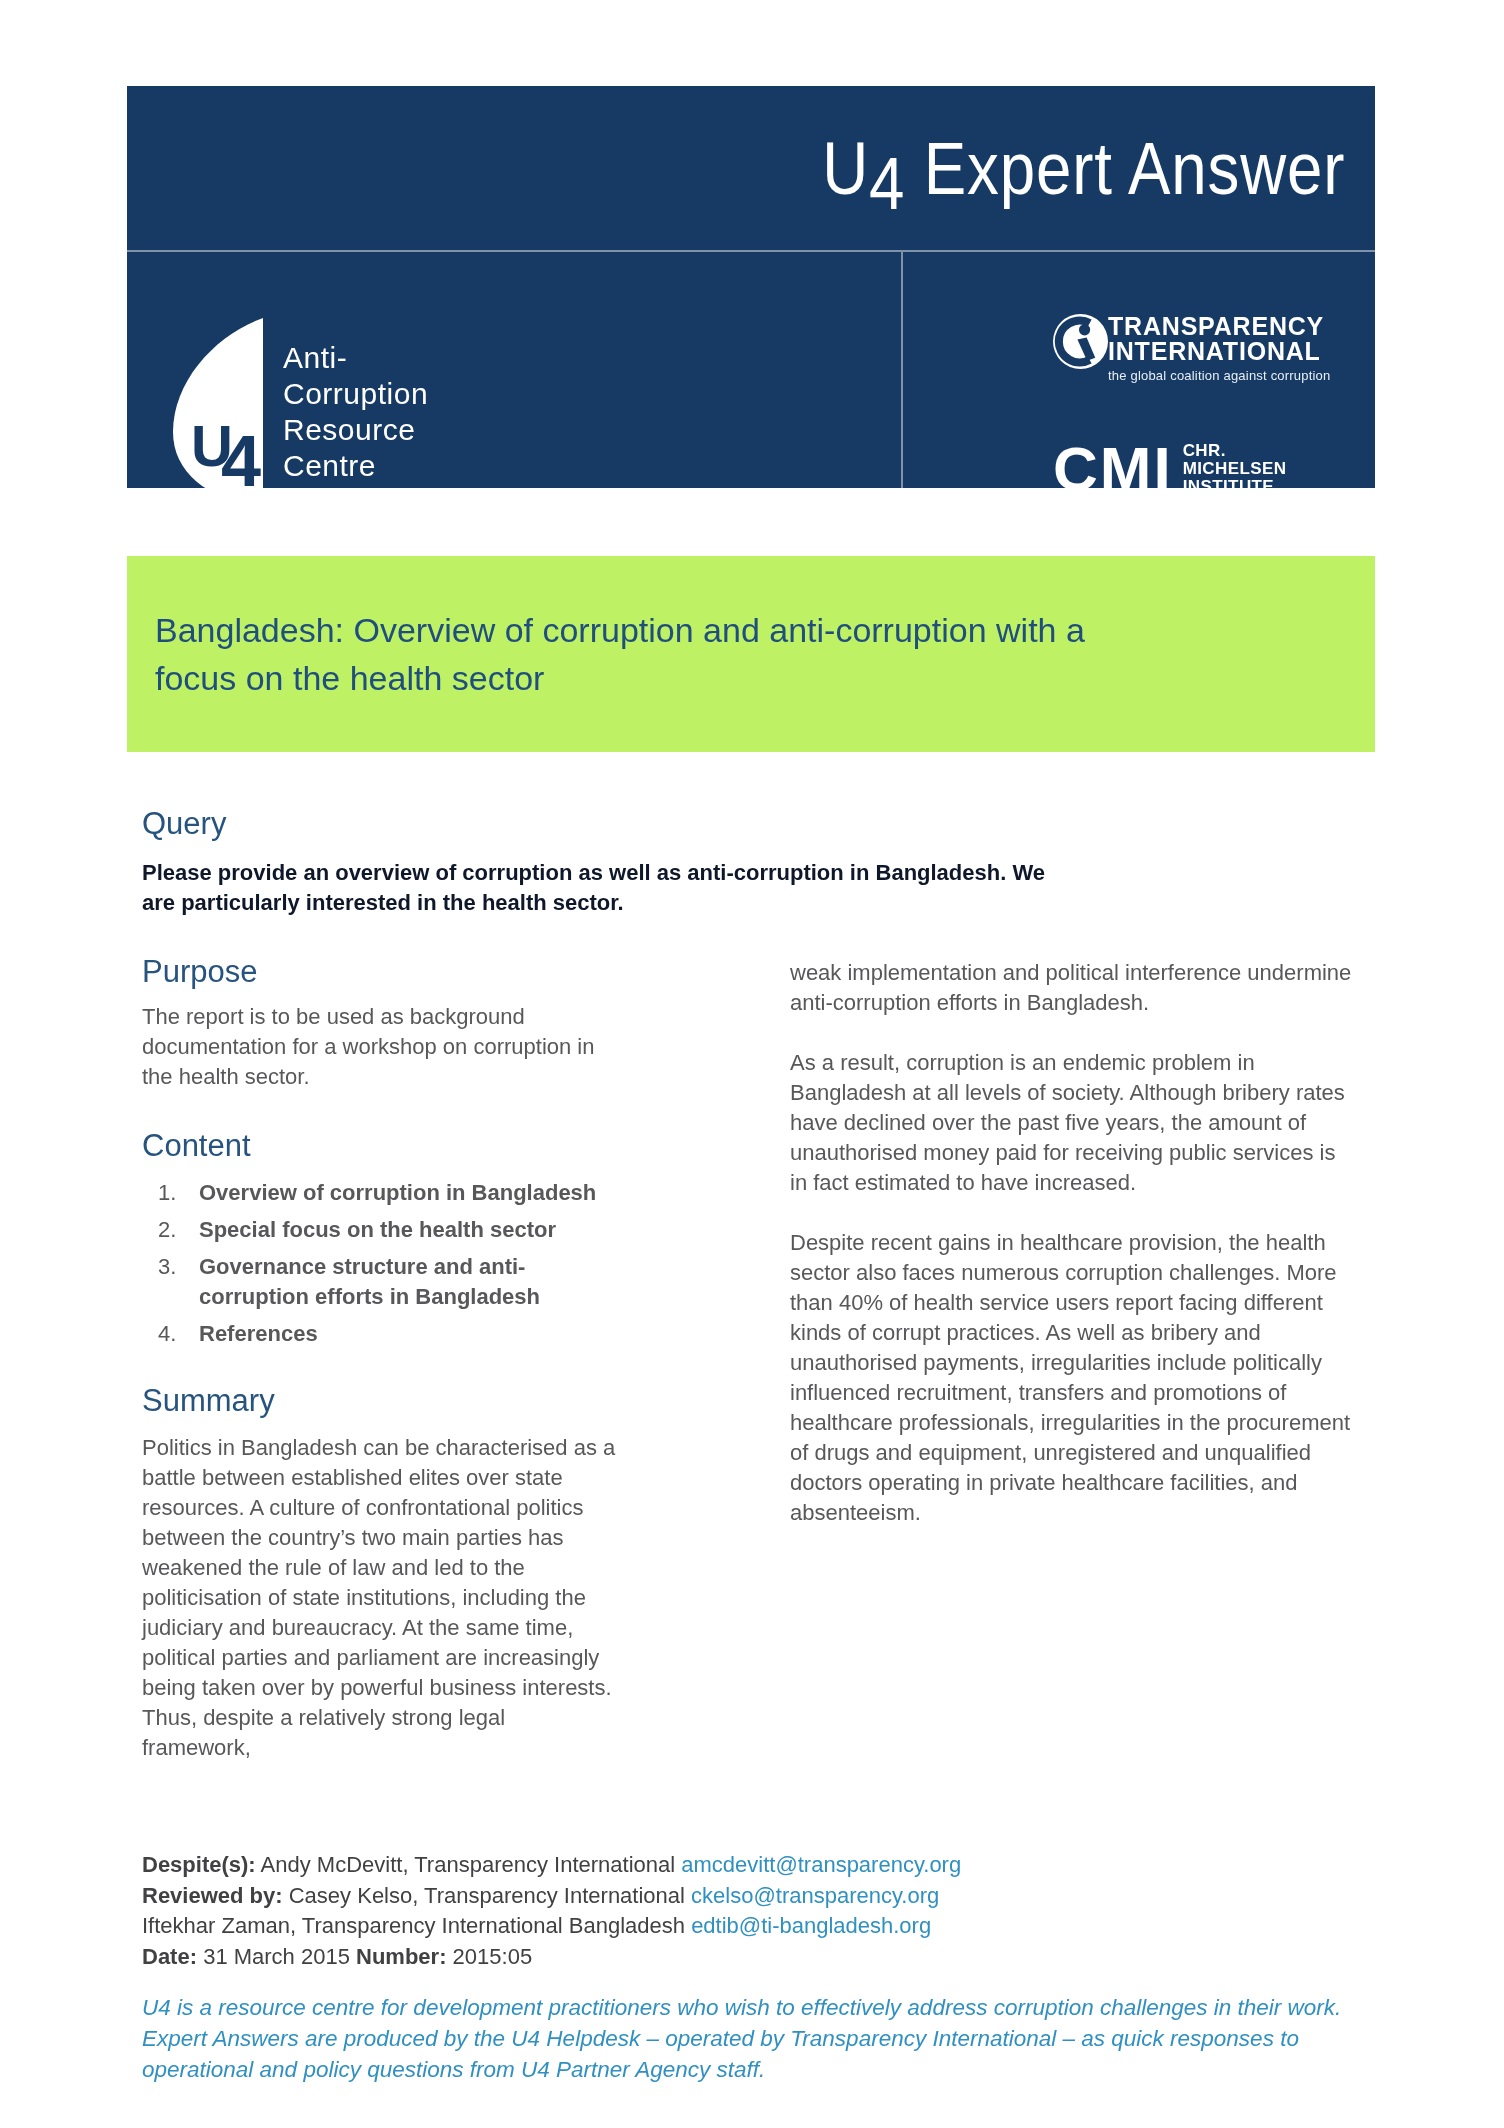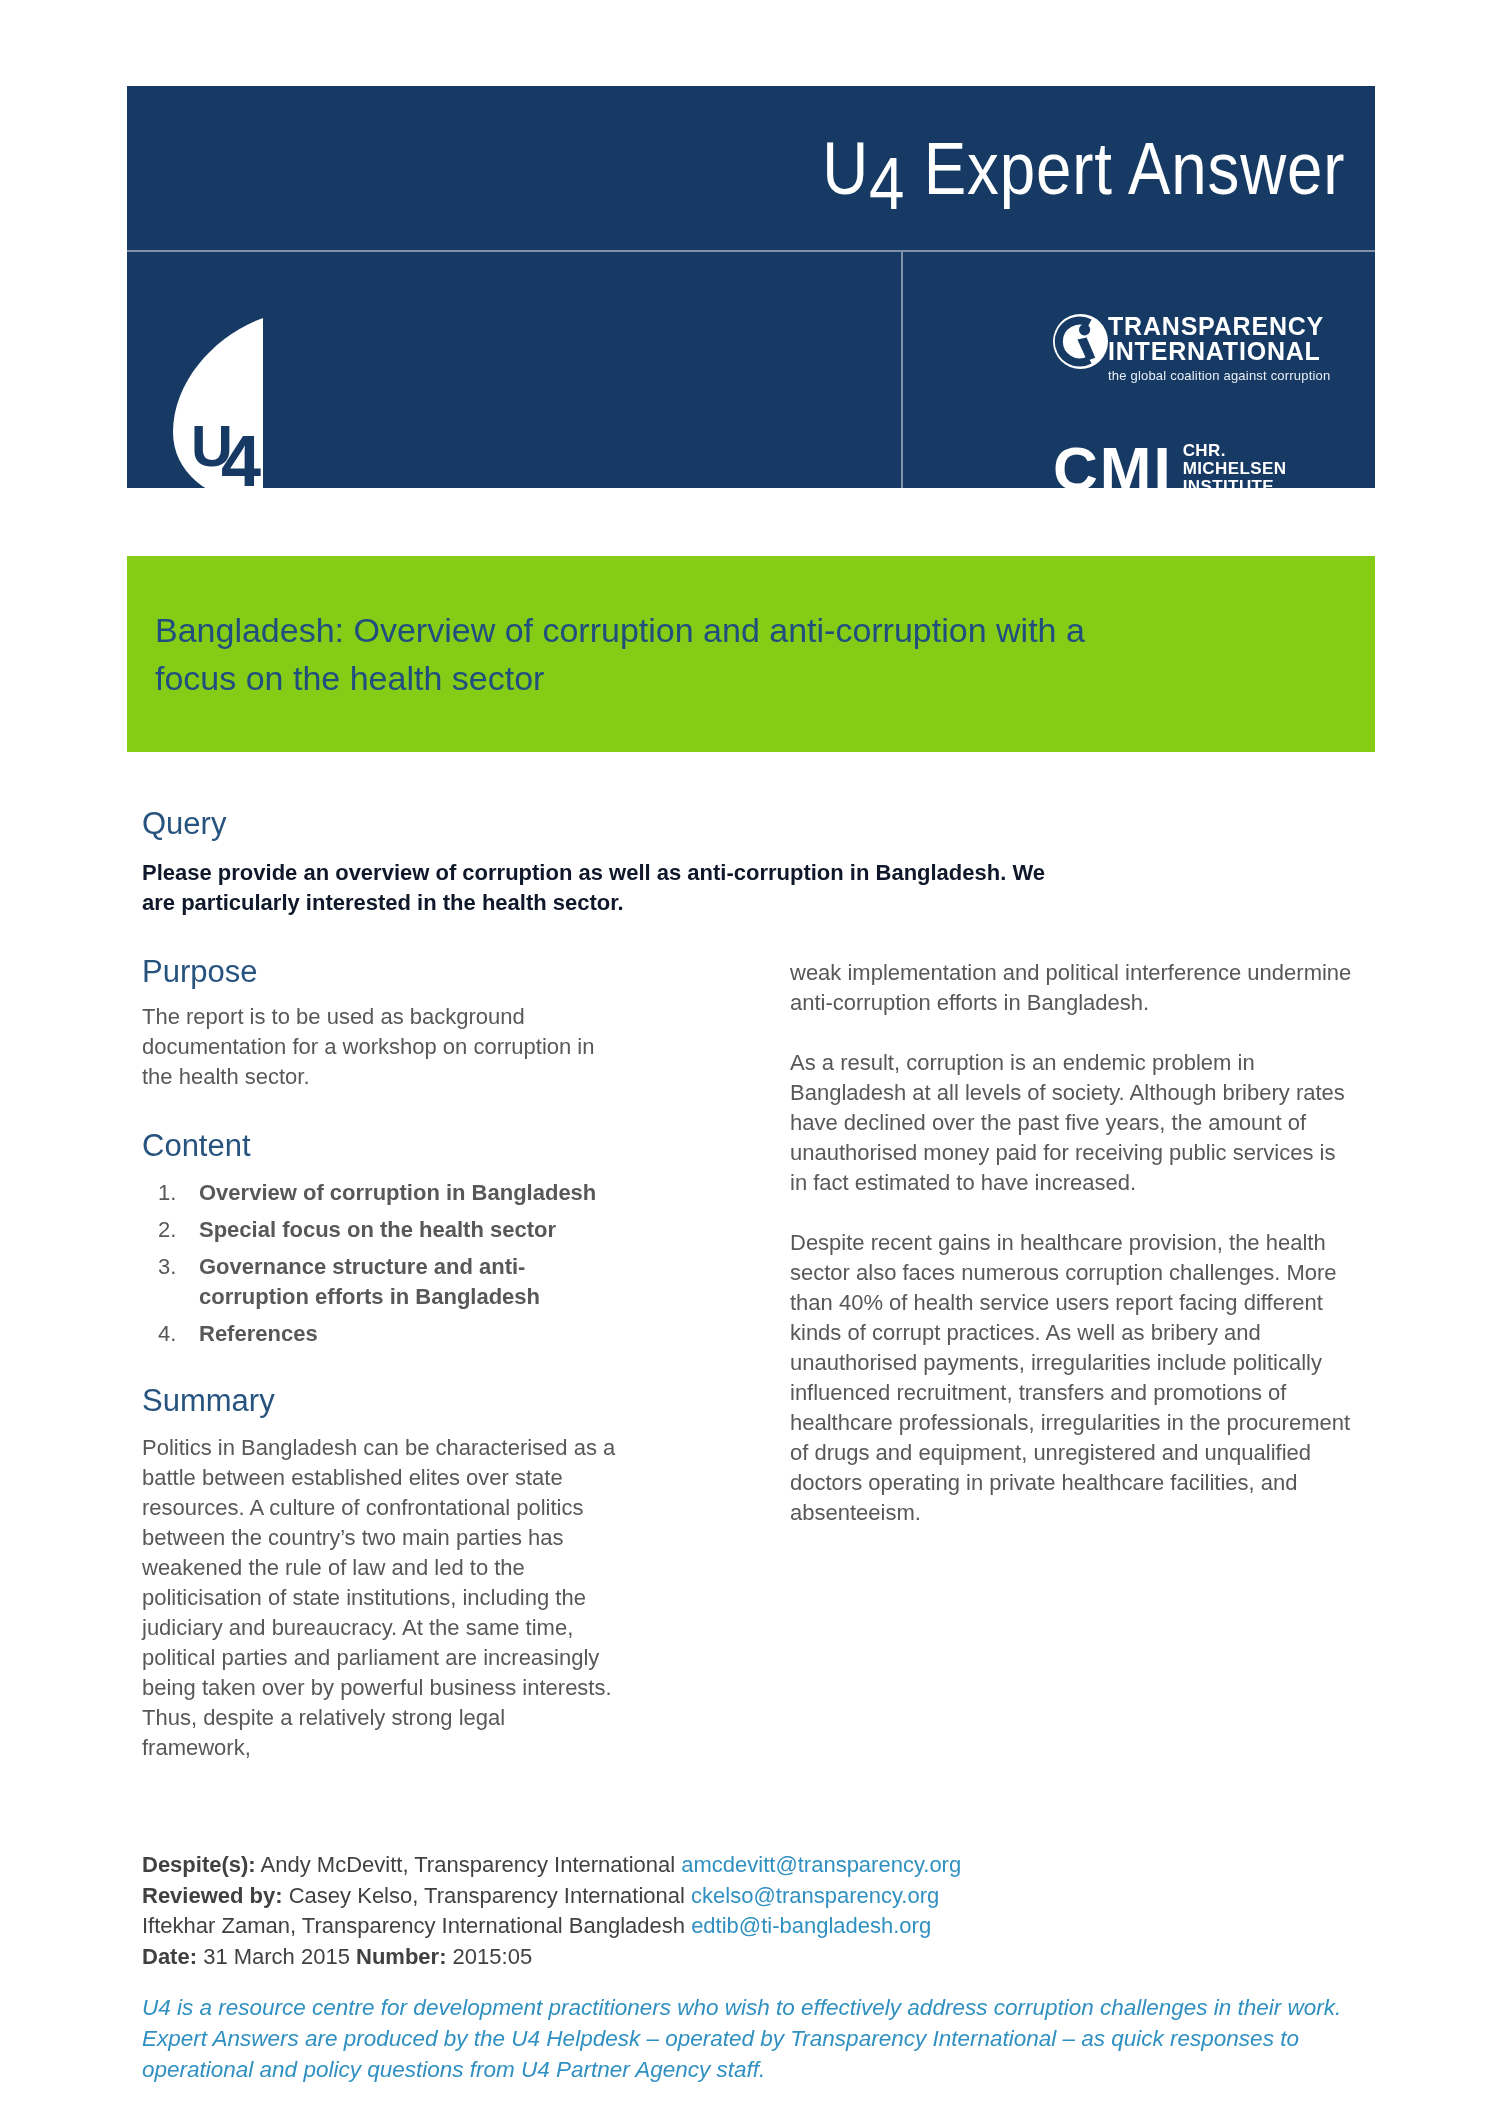--- a/index.html
+++ b/index.html
@@ -38,21 +38,21 @@
   .ti-name { font-weight:bold; font-size:25px; line-height:25px; letter-spacing:.8px; color:#fff; }
   .ti-tag { font-size:13px; font-weight:300; color:#e9eff6; margin-top:4px; text-align:right; letter-spacing:.2px; }
 
   .cmi-lockup { position:absolute; left:150px; top:186px; display:flex; align-items:center; }
   .cmi-abbr { font-size:62px; line-height:62px; font-weight:800; letter-spacing:2px; color:#fff; }
   .cmi-textcol { margin-left:10px; font-weight:bold; font-size:17px; line-height:18px;
                  letter-spacing:.4px; color:#fff; }
 
   
   .title-band { position:absolute; left:127px; top:556px; width:1248px; height:196px;
-                background:#84cc16; box-sizing:border-box; padding:50px 266px 0 28px; }
+                background:#bef264; box-sizing:border-box; padding:50px 266px 0 28px; }
   .title-band .doc-title { font-size:34px; line-height:48px; color:#1f4e7f; }
 
   
   .main { position:absolute; left:142px; top:806px; width:1222px; }
   h2 { font-size:31px; font-weight:400; color:#27537f; margin:0; }
   .query-text { font-weight:bold; color:#0f172a; font-size:22px; line-height:30px;
                 margin:16px 0 0 0; max-width:920px; }
   .columns { display:flex; margin-top:36px; }
   .col-left { width:478px; flex:none; }
   .col-right { width:568px; flex:none; margin-left:170px; padding-top:4px; }
@@ -88,20 +88,27 @@
         <div class="u4-lockup">
           <div class="sail-wrap">
             <svg width="94" height="194" viewBox="0 0 94 194">
               <path d="M92 2 C 46 18 2 64 2 116 C 2 158 40 186 92 190 Z" fill="#ffffff"></path>
             </svg>
             <div class="sail-letters">
               <span class="mono-u">U</span>
               <span class="mono-4">4</span>
             </div>
           </div>
+          <div class="u4-text">
+            <div>Anti-</div>
+            <div>Corruption</div>
+            <div>Resource</div>
+            <div>Centre</div>
+            <div class="u4-web">www.U4.no</div>
+          </div>
         </div>
       </div>
       <div class="logo-right">
         <div class="ti-lockup">
           <div class="ti-icon">
             <svg width="55" height="55" viewBox="0 0 54 54">
               <circle cx="27" cy="27" r="27" fill="#ffffff"></circle>
               <path d="M36 9 A 20.5 20.5 0 1 0 36 45" fill="none" stroke="#163a64" stroke-width="8"></path>
               <circle cx="31" cy="15.5" r="5.5" fill="#163a64"></circle>
               <path d="M24 25 L33 23 L41.5 43 L33.5 46 Z" fill="#163a64"></path>

